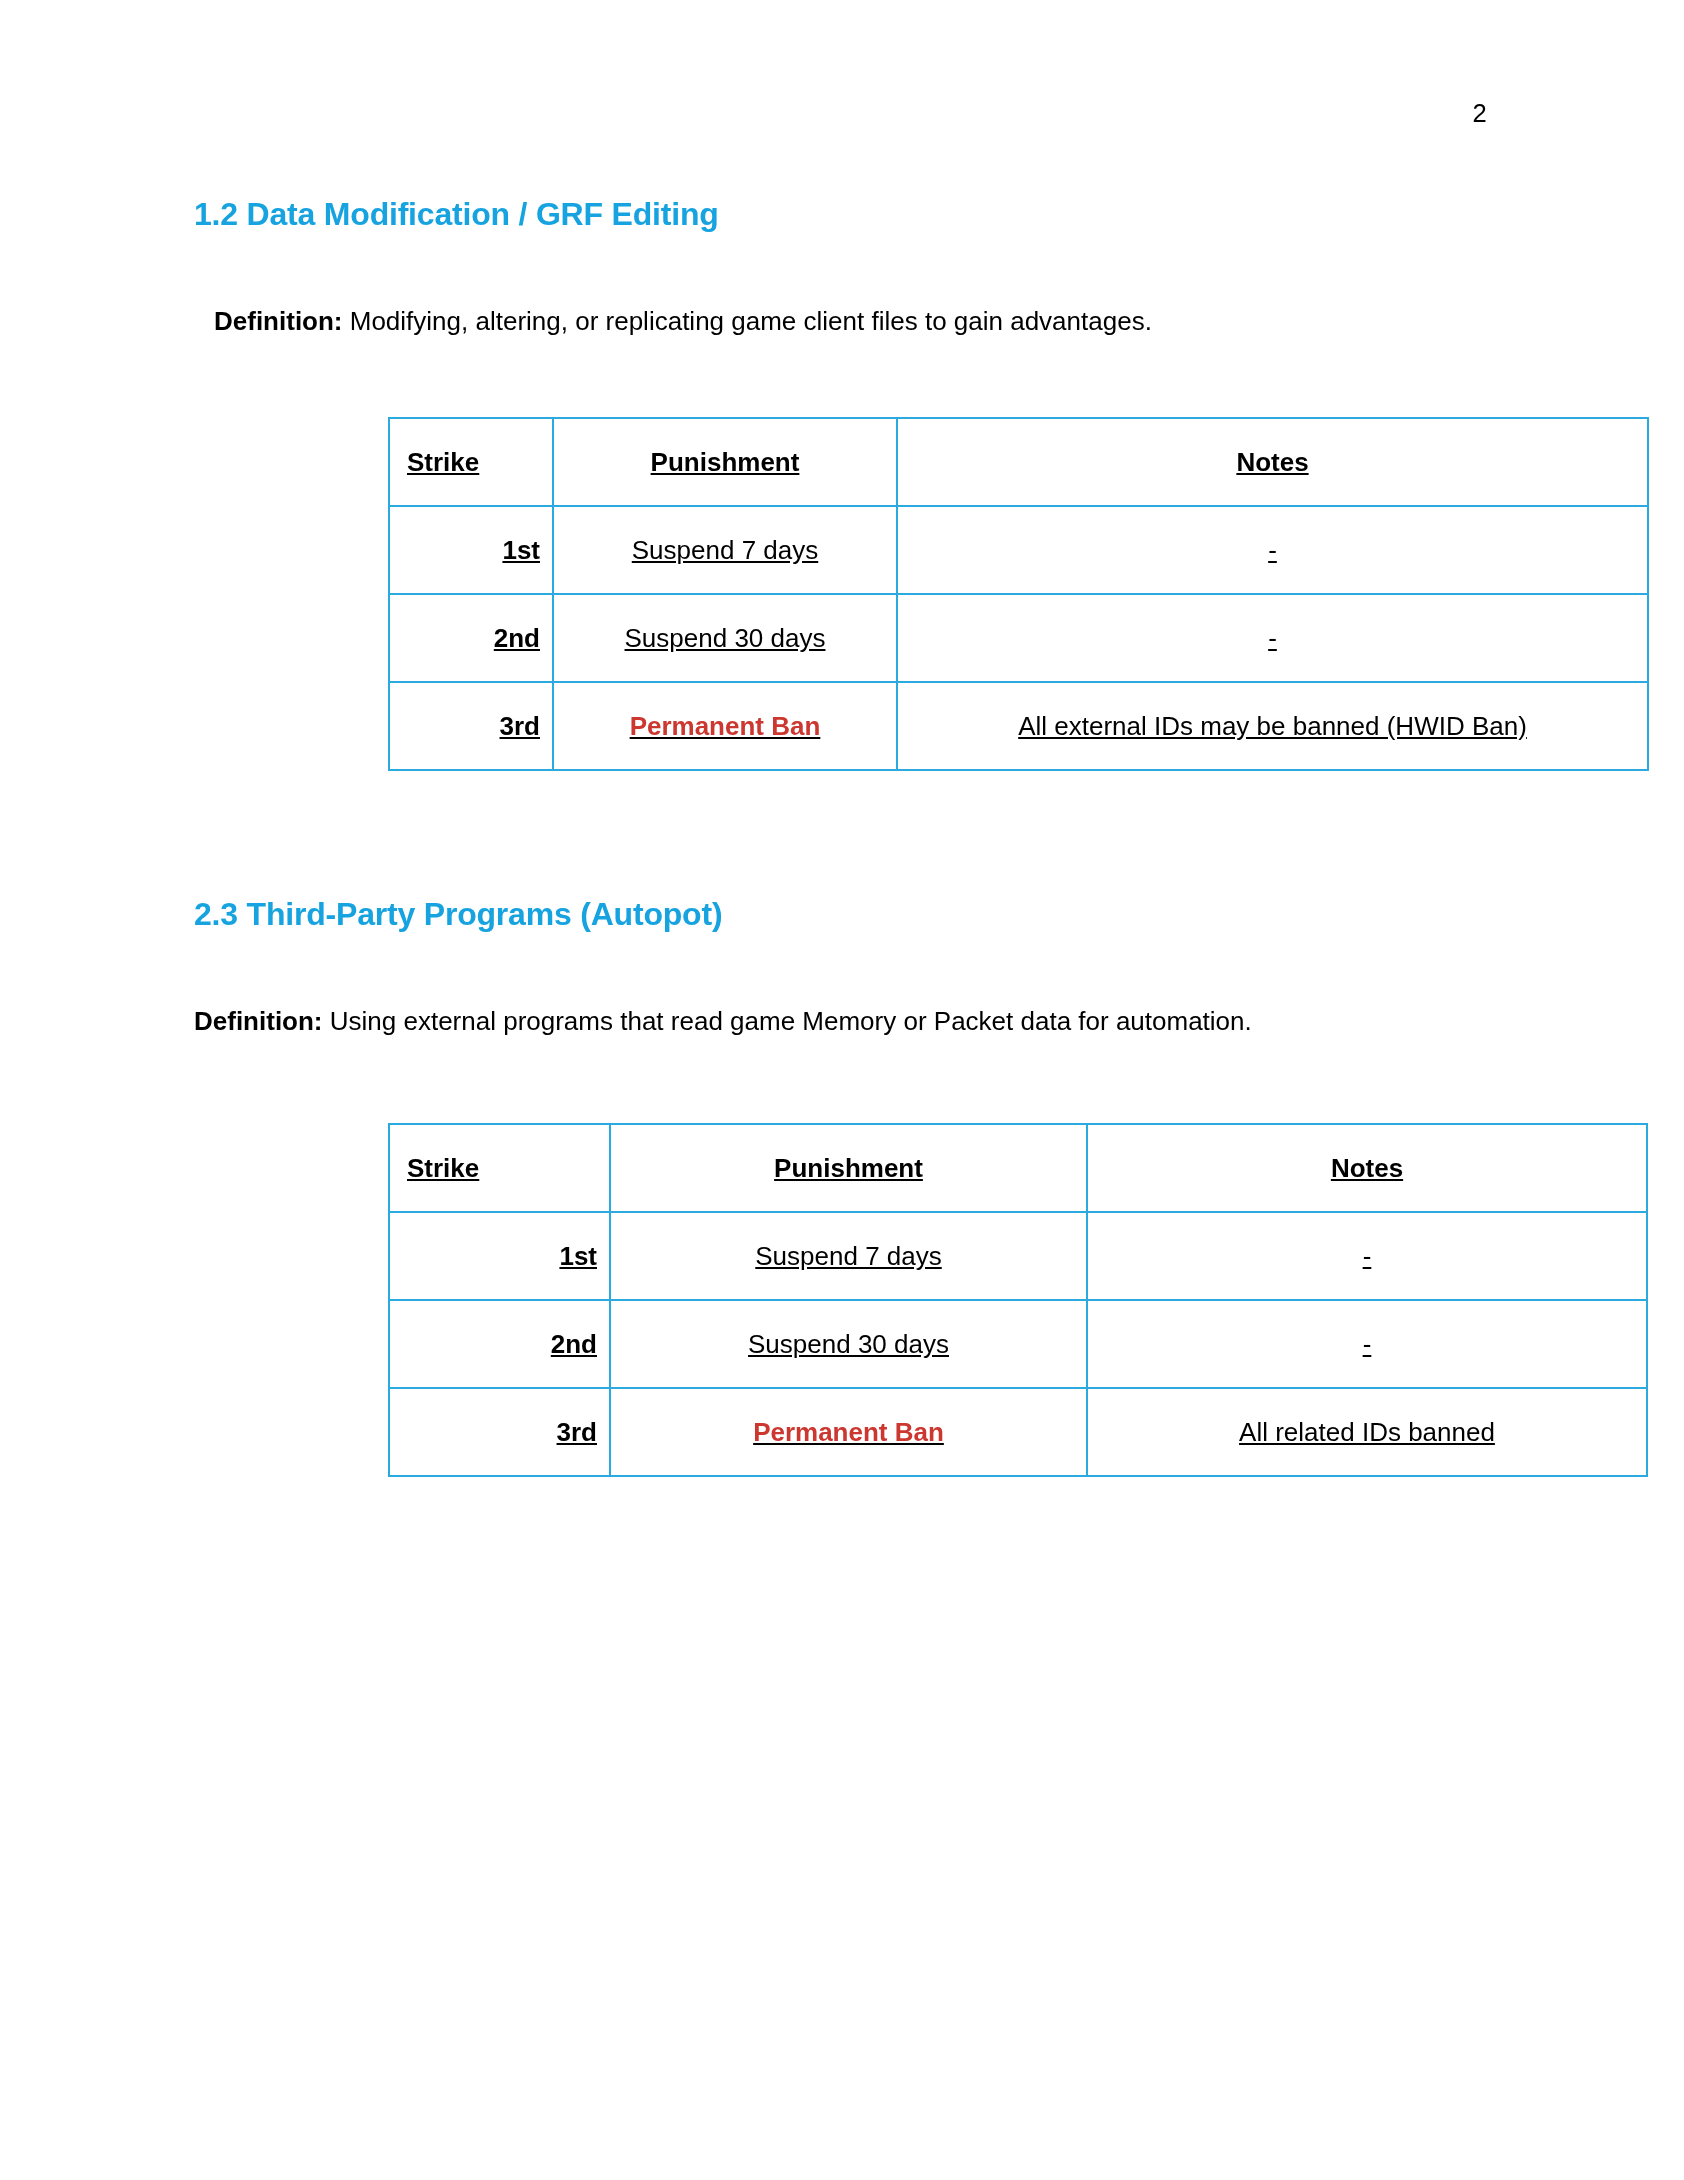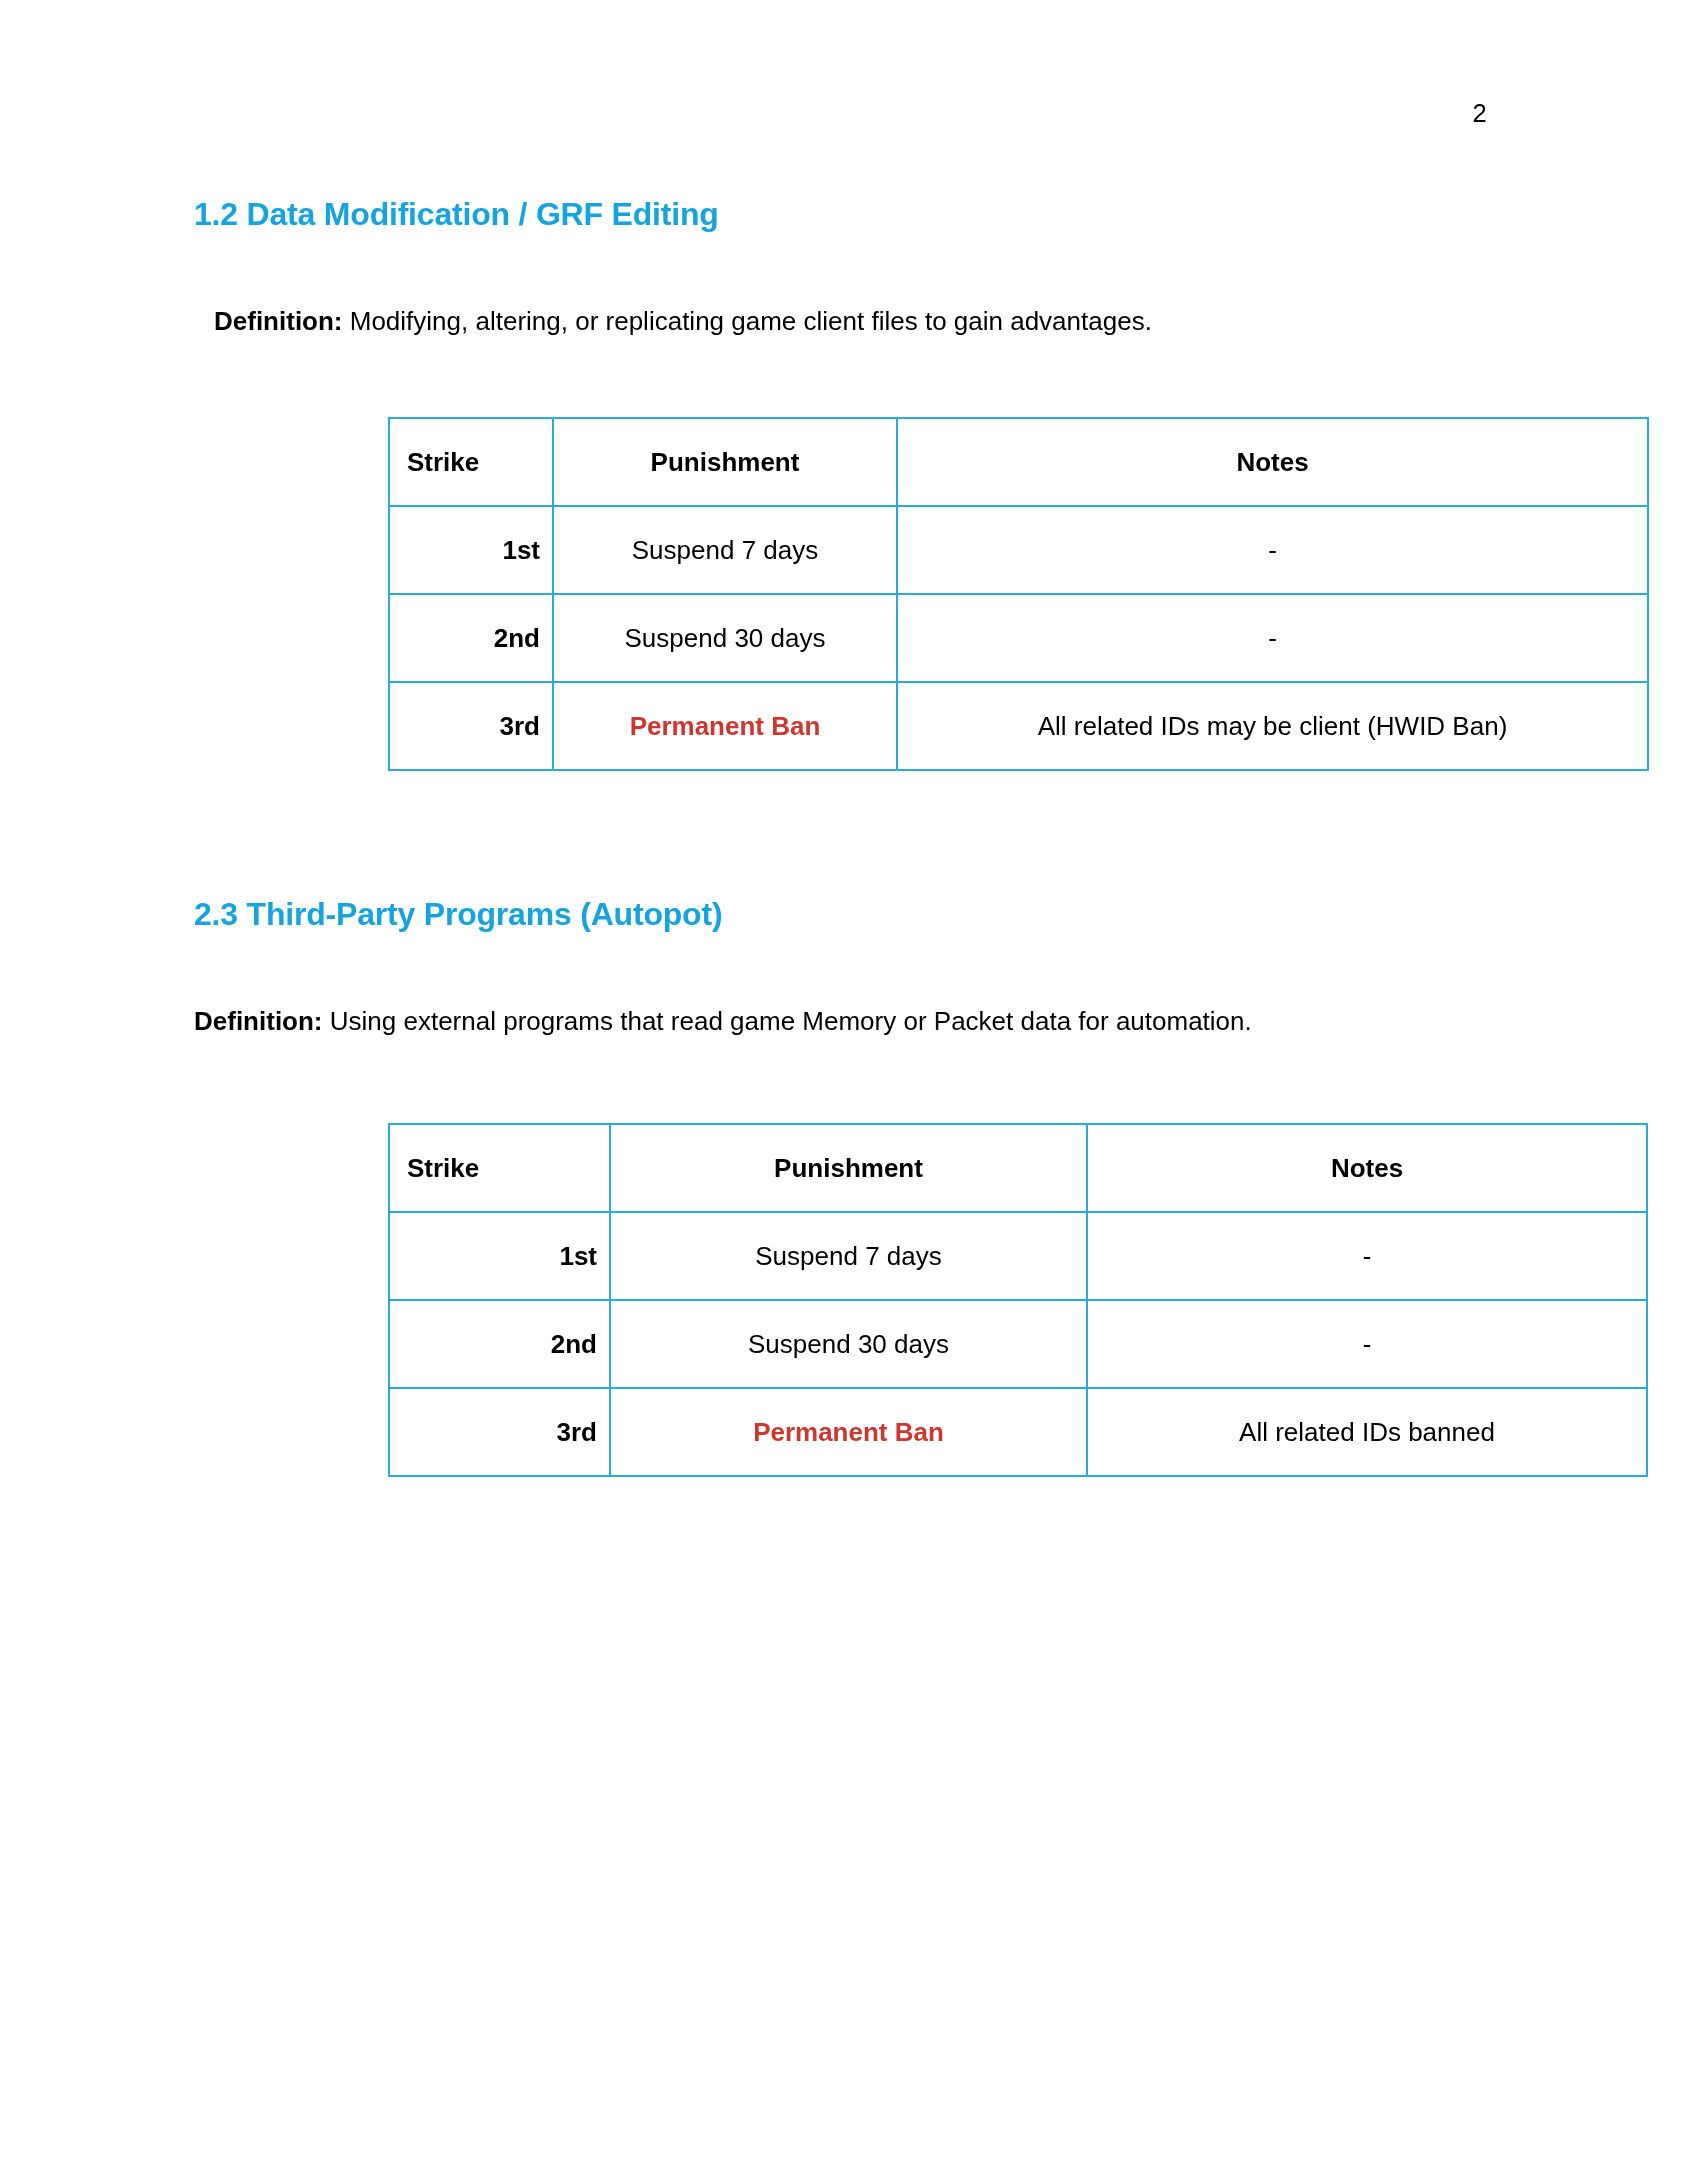--- a/index.html
+++ b/index.html
@@ -68,20 +68,21 @@
   }
   #definition-1-2 { position: absolute; left: 0; top: 305px; margin-left: 20px; }
   #definition-1-3 { position: absolute; left: 0; top: 1005px; }
 
   
   table.strike-table {
     position: absolute;
     border-collapse: collapse;
     table-layout: fixed;
     background: #a16207;
+    text-decoration: underline;
   }
   table.strike-table td,
   table.strike-table th {
     border: 2.6px solid #2BAAE0;
     padding: 0 12px;
     height: 88px;
     vertical-align: middle;
     font-size: 26px;
     line-height: 1.25;
     color: #000;
@@ -155,21 +156,21 @@
           <td class="cell-notes">-</td>
         </tr>
         <tr>
           <td class="cell-strike">2nd</td>
           <td class="cell-punishment">Suspend 30 days</td>
           <td class="cell-notes">-</td>
         </tr>
         <tr>
           <td class="cell-strike">3rd</td>
           <td class="cell-punishment is-permanent">Permanent Ban</td>
-          <td class="cell-notes">All related IDs may be client (HWID Ban)</td>
+          <td class="cell-notes">All external IDs may be banned (HWID Ban)</td>
         </tr>
       </tbody>
     </table>
 
     <h2 class="section-heading" id="heading-1-3">2.3 Third-Party Programs (Autopot)</h2>
 
     <p class="definition" id="definition-1-3"><span class="def-label">Definition:</span><span class="def-body"> Using external programs that read game Memory or Packet data for automation.</span></p>
 
     <table class="strike-table" id="table-1-3">
       <colgroup>

